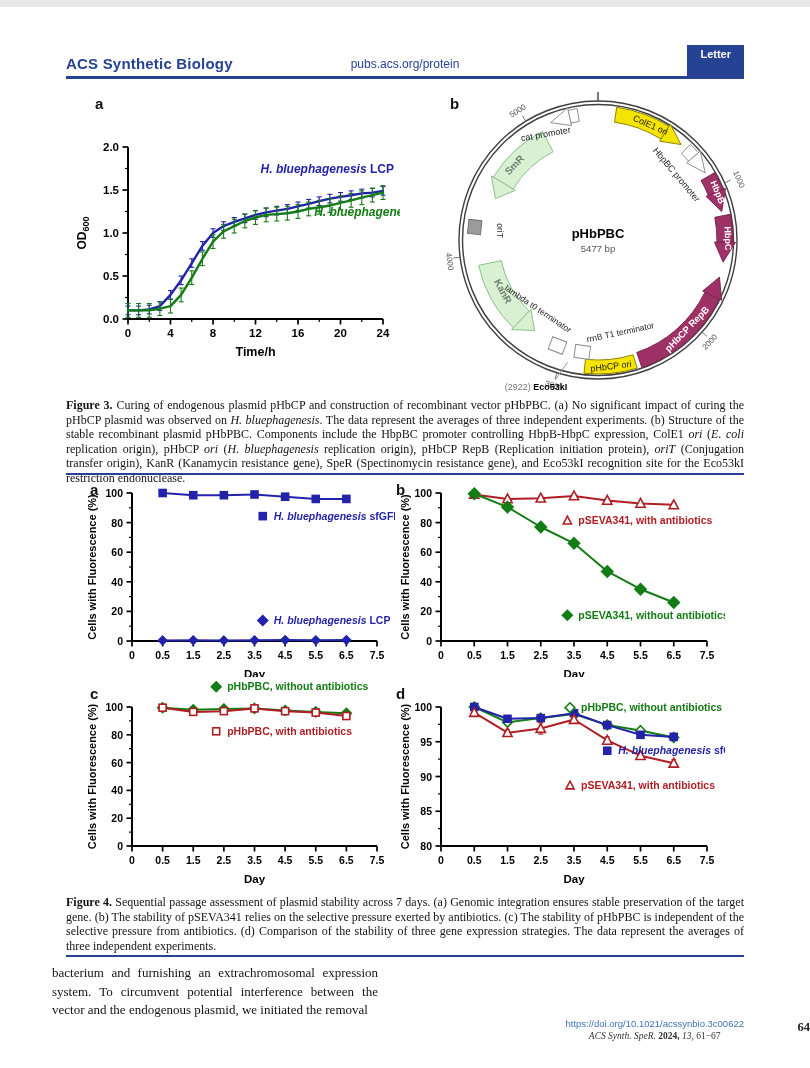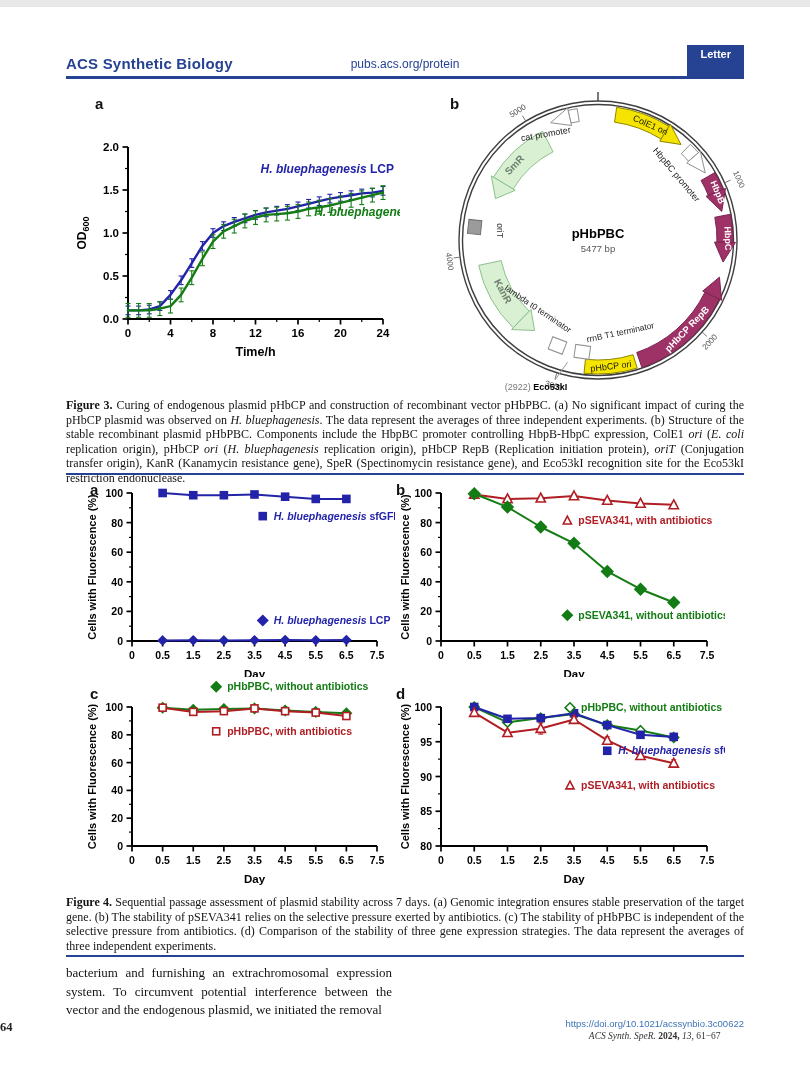--- a/index.html
+++ b/index.html
@@ -15,25 +15,25 @@
          font-family:"Liberation Sans",sans-serif;font-size:11px;font-weight:bold;
          padding:4px 13px 19px;line-height:1;}
   
   .plabel{position:absolute;font-family:"Liberation Sans",sans-serif;font-weight:bold;
           font-size:15px;color:#111;}
   
   .caption{position:absolute;left:66px;width:678px;font-size:12px;line-height:14.6px;
            text-align:justify;color:#131313;}
   .rule{position:absolute;left:66px;width:678px;height:2px;background:#264293;}
   
-  .bodytext{position:absolute;left:66px;top:957px;width:678px;display:flex;gap:26px;}
+  .bodytext{position:absolute;left:52px;top:957px;width:678px;display:flex;gap:26px;}
   .col{width:326px;font-size:13px;line-height:18.5px;text-align:justify;color:#131313;}
   sup{font-size:9px;line-height:0;}
   
-  .pagenum{position:absolute;left:0;top:1013px;width:810px;text-align:left;
+  .pagenum{position:absolute;left:0;top:1013px;width:810px;text-align:right;
            font-weight:bold;font-size:12.5px;color:#222;}
   .doiblock{position:absolute;right:66px;top:1011px;text-align:center;}
   .doiblock a{font-family:"Liberation Sans",sans-serif;font-size:9.5px;color:#3D73B5;text-decoration:none;display:block;}
   .citation{font-size:9.5px;color:#333;margin-top:2px;}
   .chartbox{position:absolute;}
   svg text{user-select:none;}
 </style>
 </head>
 <body>
 

